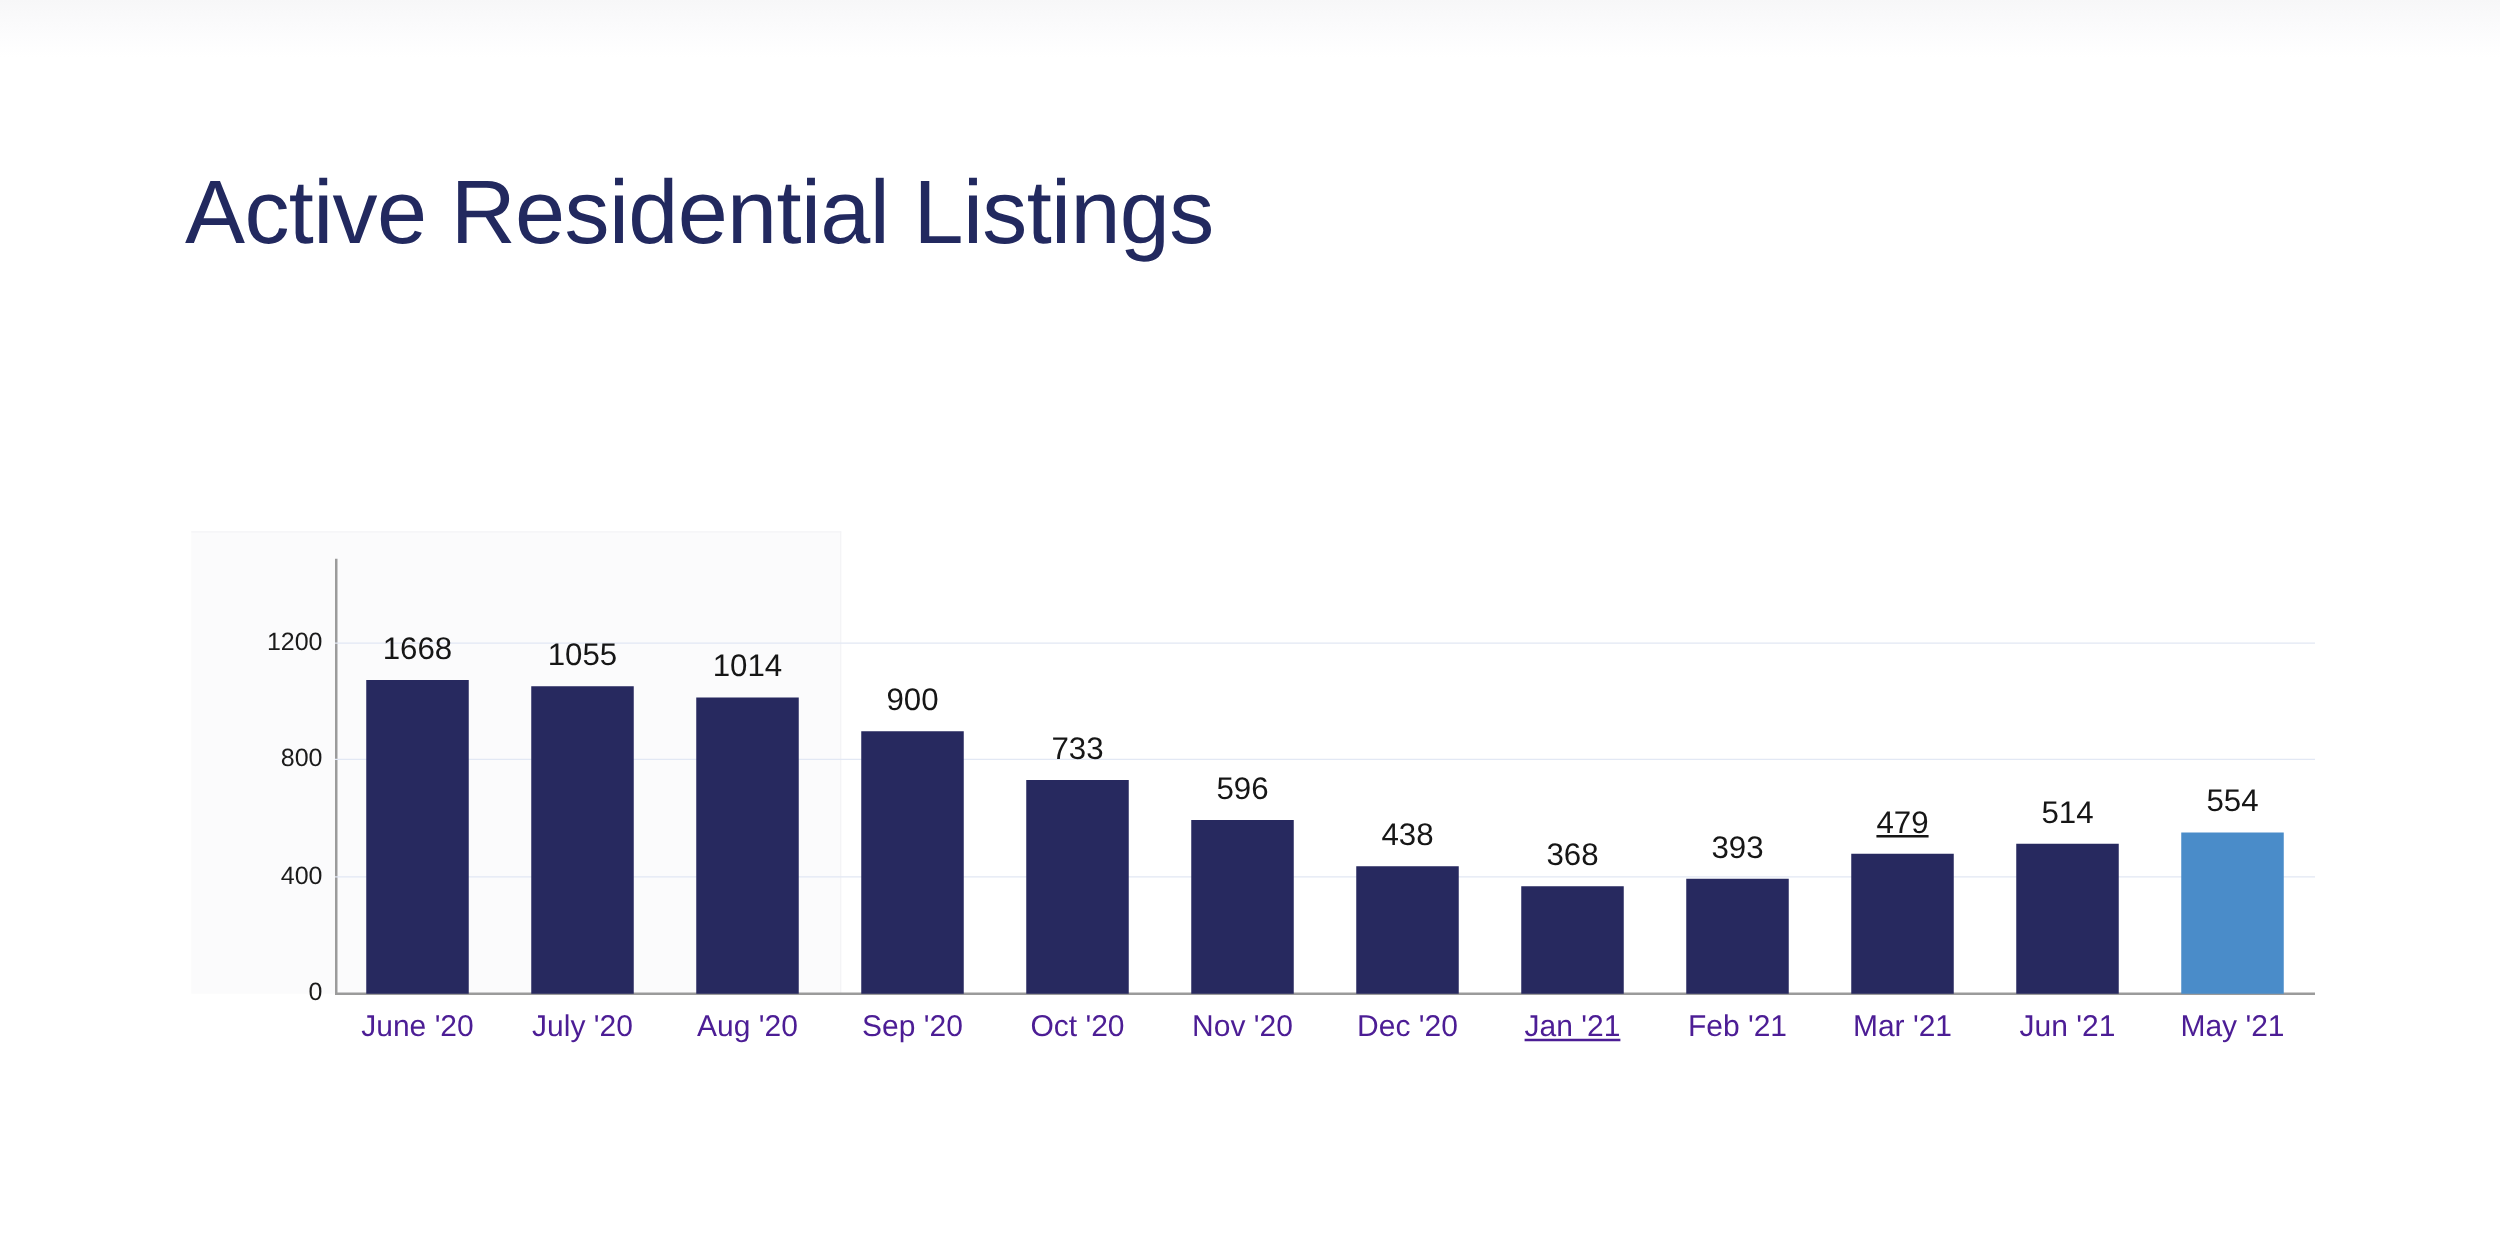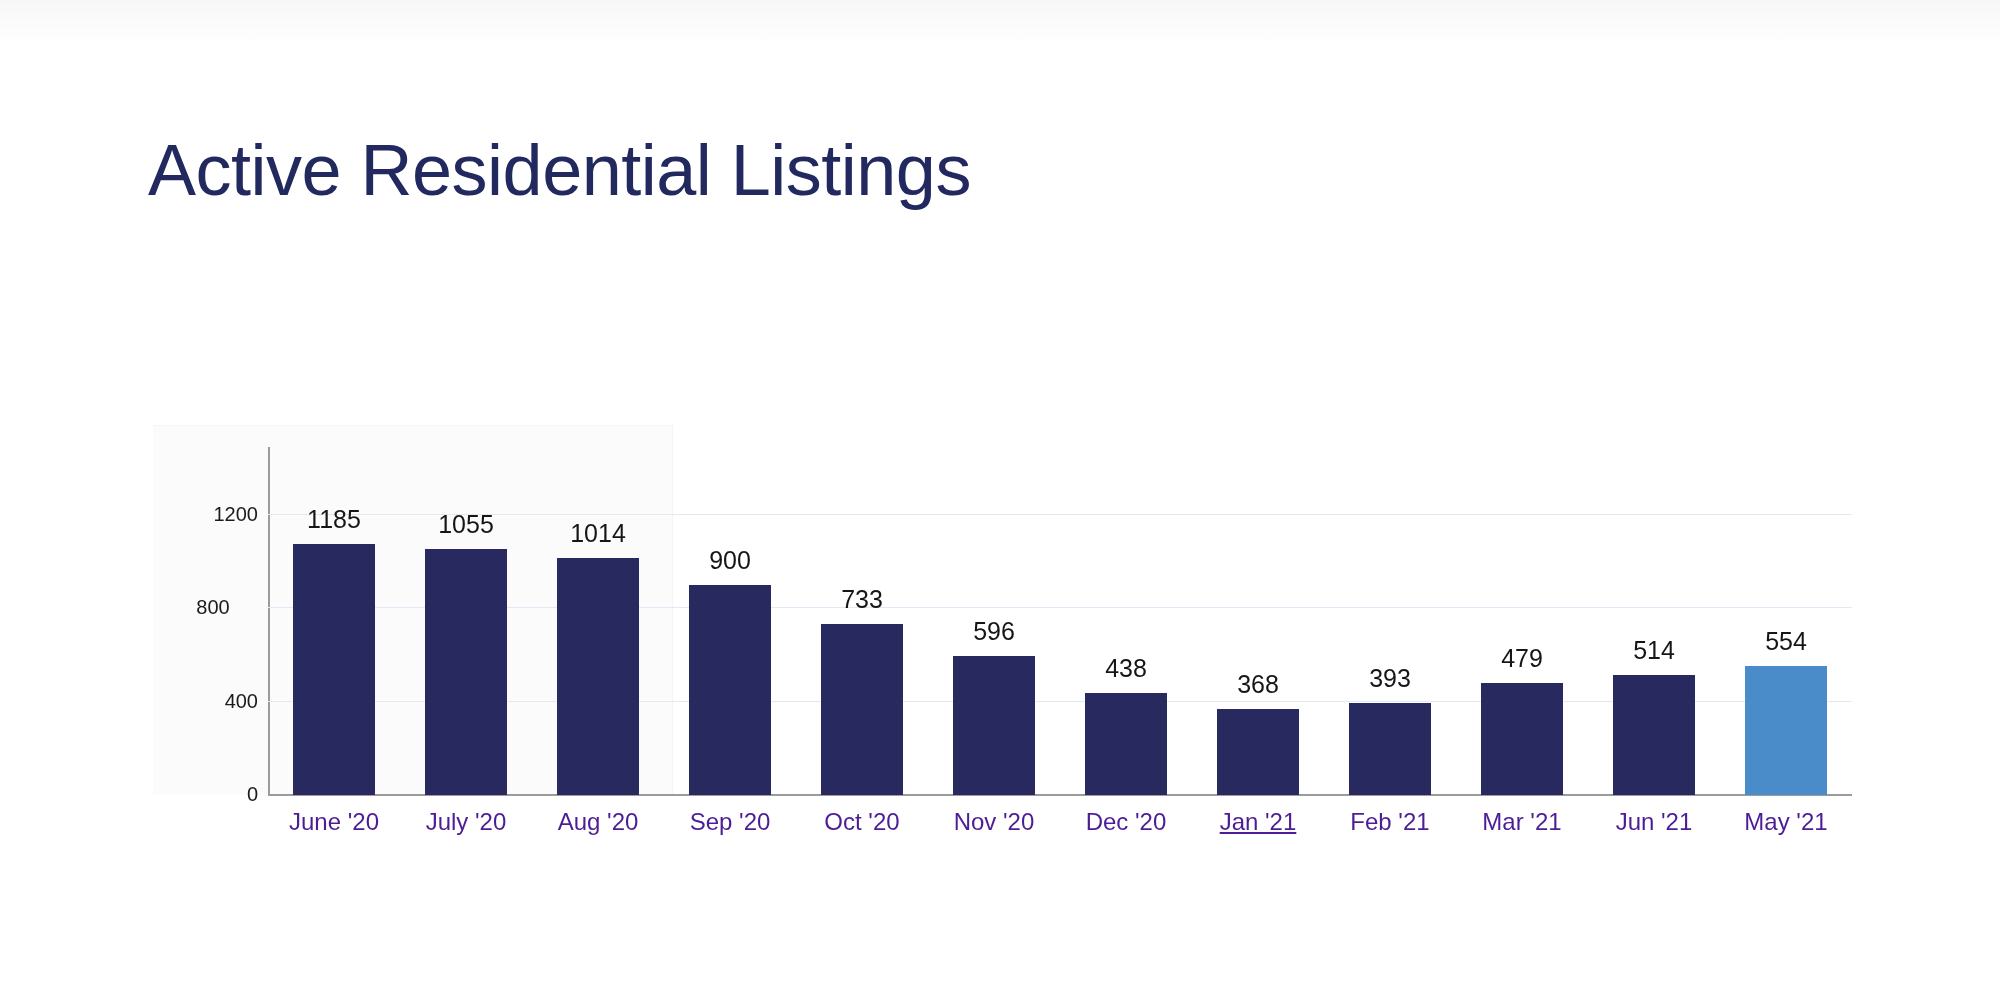--- a/index.html
+++ b/index.html
@@ -168,21 +168,21 @@
     <div class="x-axis-line"></div>
 
     <div id="gridlines">
         <div class="gridline" style="left: 118px; top: 275.571px; background: rgb(226, 232, 244);"></div>
         <div class="gridline" style="left: 118px; top: 182.143px; background: rgb(226, 232, 244);"></div>
         <div class="gridline" style="left: 118px; top: 88.7143px; background: rgb(226, 232, 244);"></div>
       </div>
     <div id="yticks">
         <div class="ytick" style="top: 369px;">0</div>
         <div class="ytick" style="top: 275.571px;">400</div>
-        <div class="ytick" style="top: 182.143px; text-align: center;">800</div>
+        <div class="ytick" style="top: 182.143px;">800</div>
         <div class="ytick" style="top: 88.7143px;">1200</div>
       </div>
 
     <div class="plot" id="plot">
         <div class="bar" title="June '20: 1076" style="left: 25px; width: 82px; height: 251.323px; background: rgb(39, 41, 95);"></div>
         <div class="bar" title="July '20: 1055" style="left: 157px; width: 82px; height: 246.418px; background: rgb(39, 41, 95);"></div>
         <div class="bar" title="Aug '20: 1014" style="left: 289px; width: 82px; height: 236.841px; background: rgb(39, 41, 95);"></div>
         <div class="bar" title="Sep '20: 900" style="left: 421px; width: 82px; height: 210.214px; background: rgb(39, 41, 95);"></div>
         <div class="bar" title="Oct '20: 733" style="left: 553px; width: 82px; height: 171.208px; background: rgb(39, 41, 95);"></div>
         <div class="bar" title="Nov '20: 596" style="left: 685px; width: 82px; height: 139.209px; background: rgb(39, 41, 95);"></div>
@@ -202,27 +202,27 @@
         <div class="xtick" style="left: 632px; width: 160px;">Oct '20</div>
         <div class="xtick" style="left: 764px; width: 160px;">Nov '20</div>
         <div class="xtick" style="left: 896px; width: 160px;">Dec '20</div>
         <div class="xtick" style="left: 1028px; width: 160px; text-decoration: underline;">Jan '21</div>
         <div class="xtick" style="left: 1160px; width: 160px;">Feb '21</div>
         <div class="xtick" style="left: 1292px; width: 160px;">Mar '21</div>
         <div class="xtick" style="left: 1424px; width: 160px;">Jun '21</div>
         <div class="xtick" style="left: 1556px; width: 160px;">May '21</div>
       </div>
 
-  <div class="bar-value" style="left: 114px; width: 140px; top: 81.6771px;">1185</div>
+  <div class="bar-value" style="left: 114px; width: 140px; top: 81.6771px;">1668</div>
       <div class="bar-value" style="left: 246px; width: 140px; top: 86.5821px;">1055</div>
       <div class="bar-value" style="left: 378px; width: 140px; top: 96.1586px;">1014</div>
       <div class="bar-value" style="left: 510px; width: 140px; top: 122.786px;">900</div>
       <div class="bar-value" style="left: 642px; width: 140px; top: 161.792px;">733</div>
       <div class="bar-value" style="left: 774px; width: 140px; top: 193.791px;">596</div>
       <div class="bar-value" style="left: 906px; width: 140px; top: 230.696px;">438</div>
       <div class="bar-value" style="left: 1038px; width: 140px; top: 247.046px;">368</div>
       <div class="bar-value" style="left: 1170px; width: 140px; top: 241.206px;">393</div>
-      <div class="bar-value" style="left: 1302px; width: 140px; top: 221.119px;">479</div>
+      <div class="bar-value" style="left: 1302px; width: 140px; top: 221.119px; text-decoration: underline;">479</div>
       <div class="bar-value" style="left: 1434px; width: 140px; top: 212.944px;">514</div>
       <div class="bar-value" style="left: 1566px; width: 140px; top: 203.601px;">554</div>
     </div>
 
 </div>
 
 </body></html>

